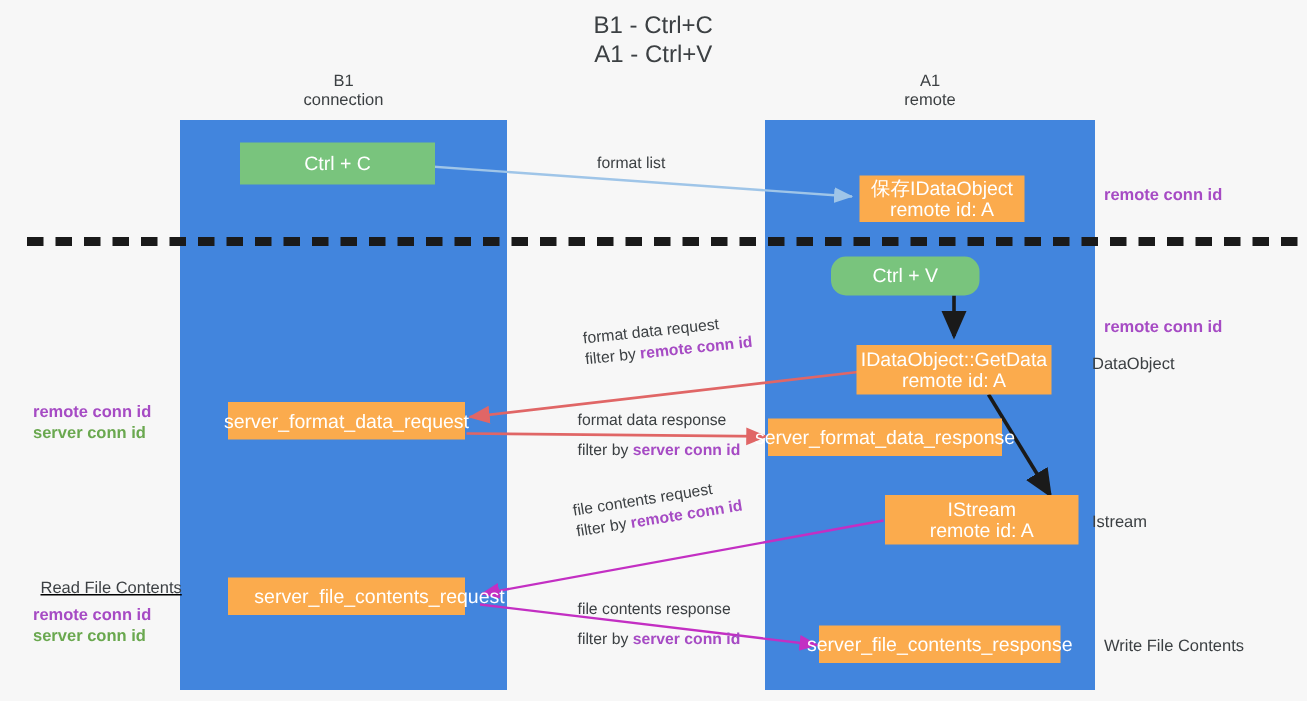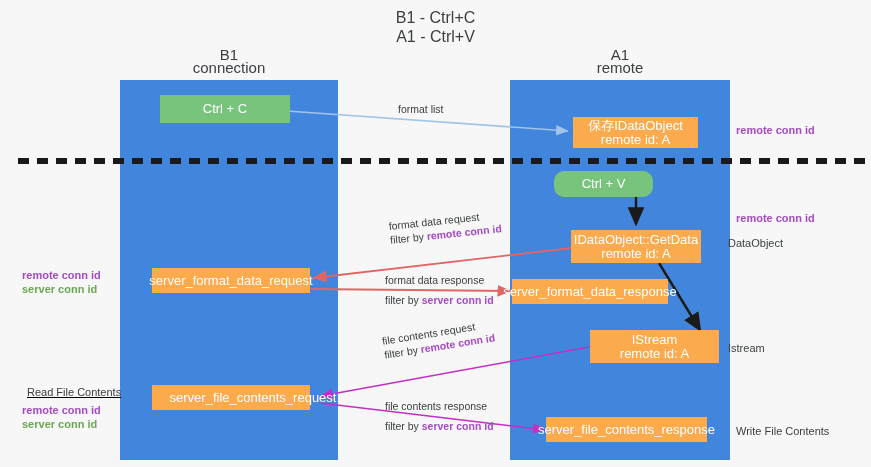--- a/index.html
+++ b/index.html
@@ -9,21 +9,21 @@
     position:relative;overflow:hidden;
   }
   #stage{position:absolute;left:0;top:0;width:871px;height:467px;}
 
   .lane{position:absolute;background:#4285dd;}
   .lane-b1{left:120px;top:80px;width:218px;height:380px;}
   .lane-a1{left:510px;top:80px;width:220px;height:380px;}
 
   .lane-head{
     position:absolute;text-align:center;color:#3c4043;
-    font-size:15px;line-height:13px;
+    font-size:11px;line-height:13px;
   }
   .lane-head .l1{display:block;}
   .lane-head .l2{display:block;}
 
   .title{
     position:absolute;left:0;top:8px;width:871px;text-align:center;
     color:#3c4043;font-size:16px;line-height:19px;
   }
   .title span{display:block;}
 
@@ -111,21 +111,21 @@
   </div>
 
   <div class="box orange" style="left:152px;top:268px;width:158px;height:25px;">
     <span>server_format_data_request</span>
   </div>
 
   <div class="box orange" style="left:152px;top:385px;width:158px;height:25px;padding-left:44px;">
     <span>server_file_contents_request</span>
   </div>
 
-  <div class="box orange" style="left:573px;top:117px;width:125px;height:31px;">
+  <div class="box orange" style="left:573px;top:117px;width:110px;height:31px;">
     <span>保存IDataObject</span>
     <span>remote id: A</span>
   </div>
 
   <div class="box green" style="left:554px;top:171px;width:99px;height:26px;border-radius:10px;">
     <span>Ctrl + V</span>
   </div>
 
   <div class="box orange" style="left:571px;top:230px;width:130px;height:33px;">
     <span>IDataObject::GetData</span>

